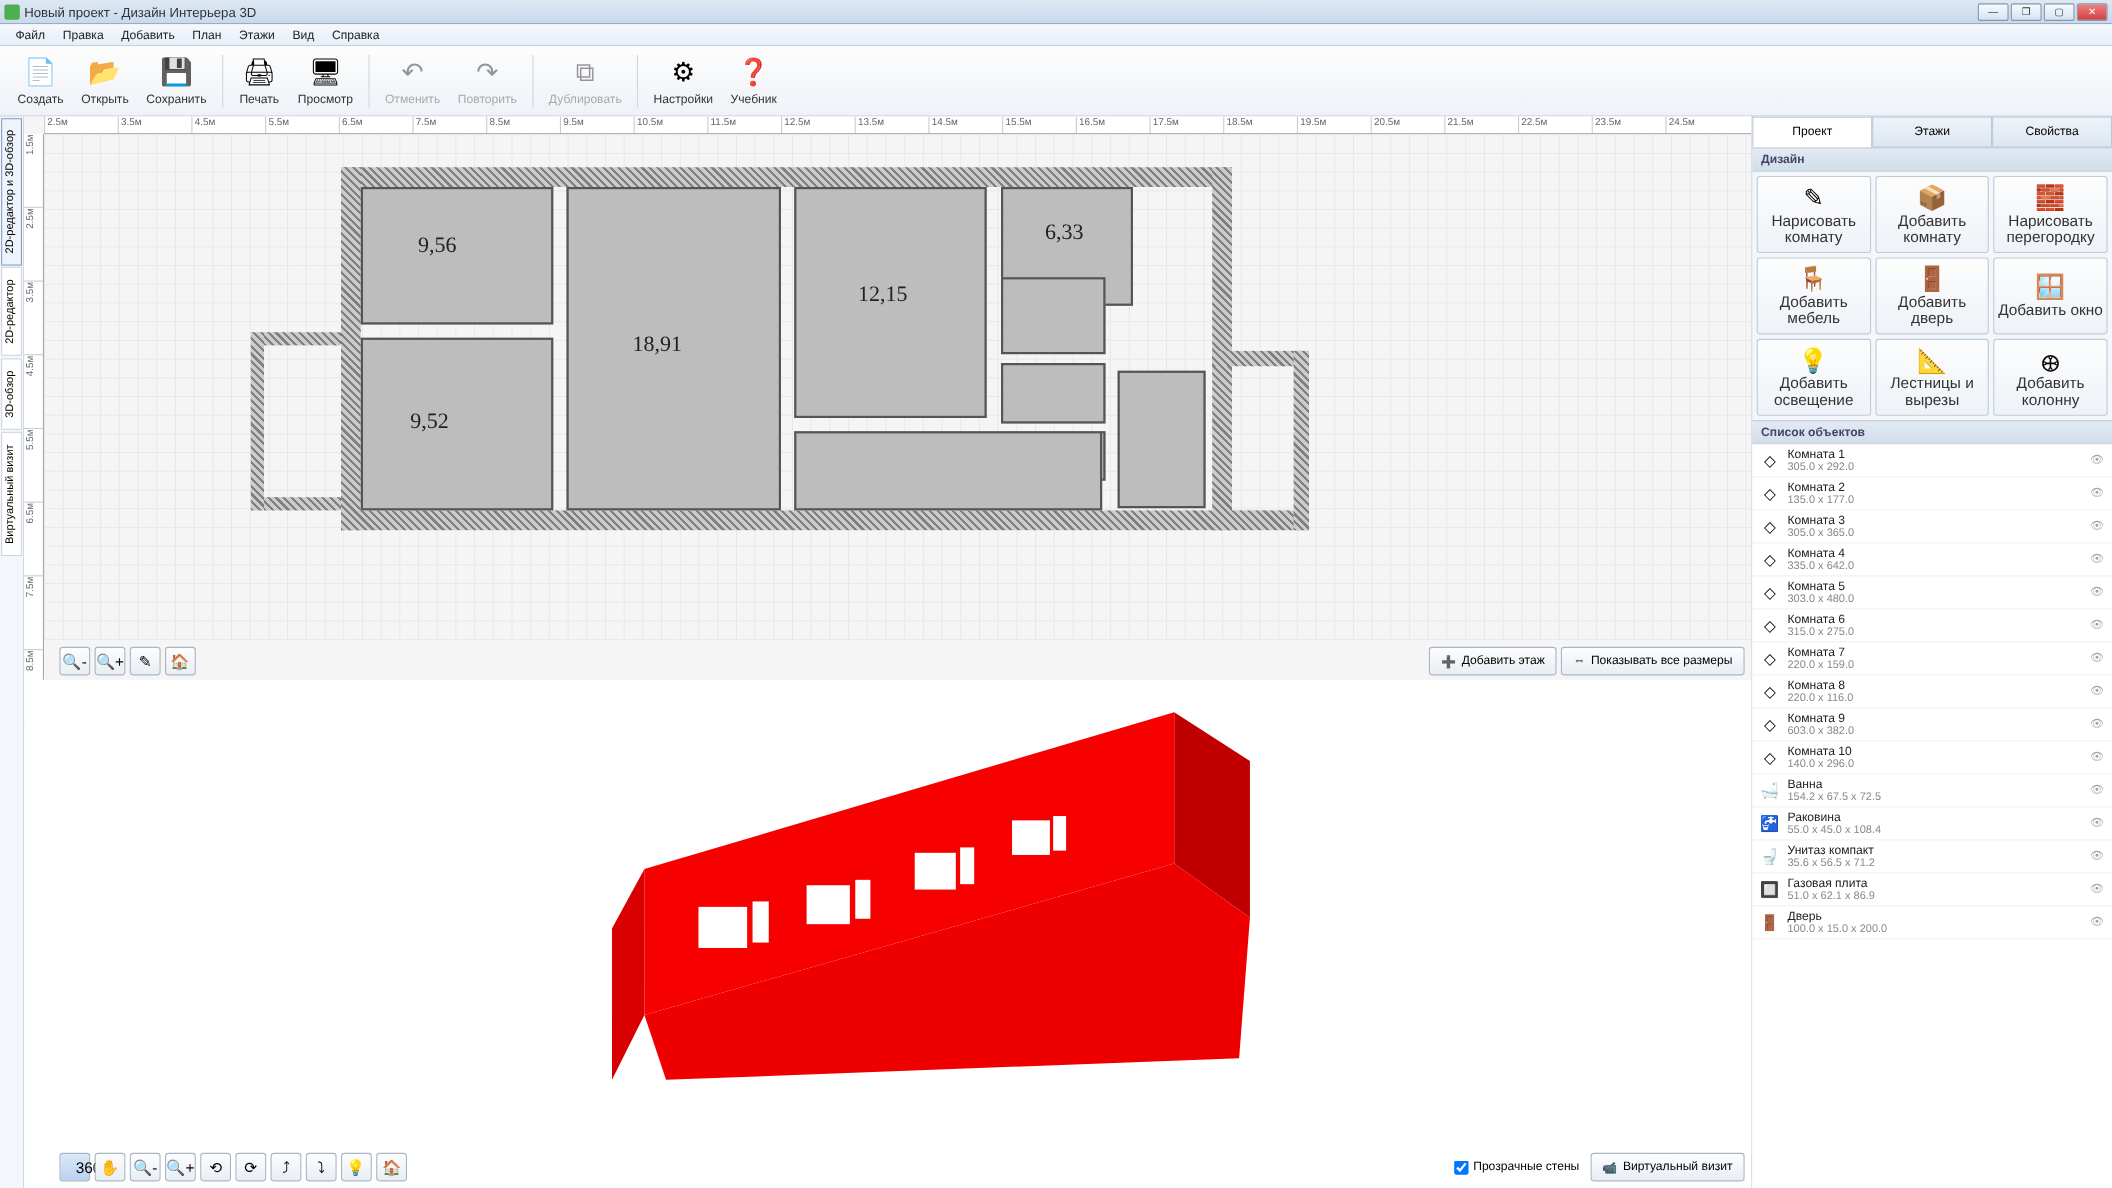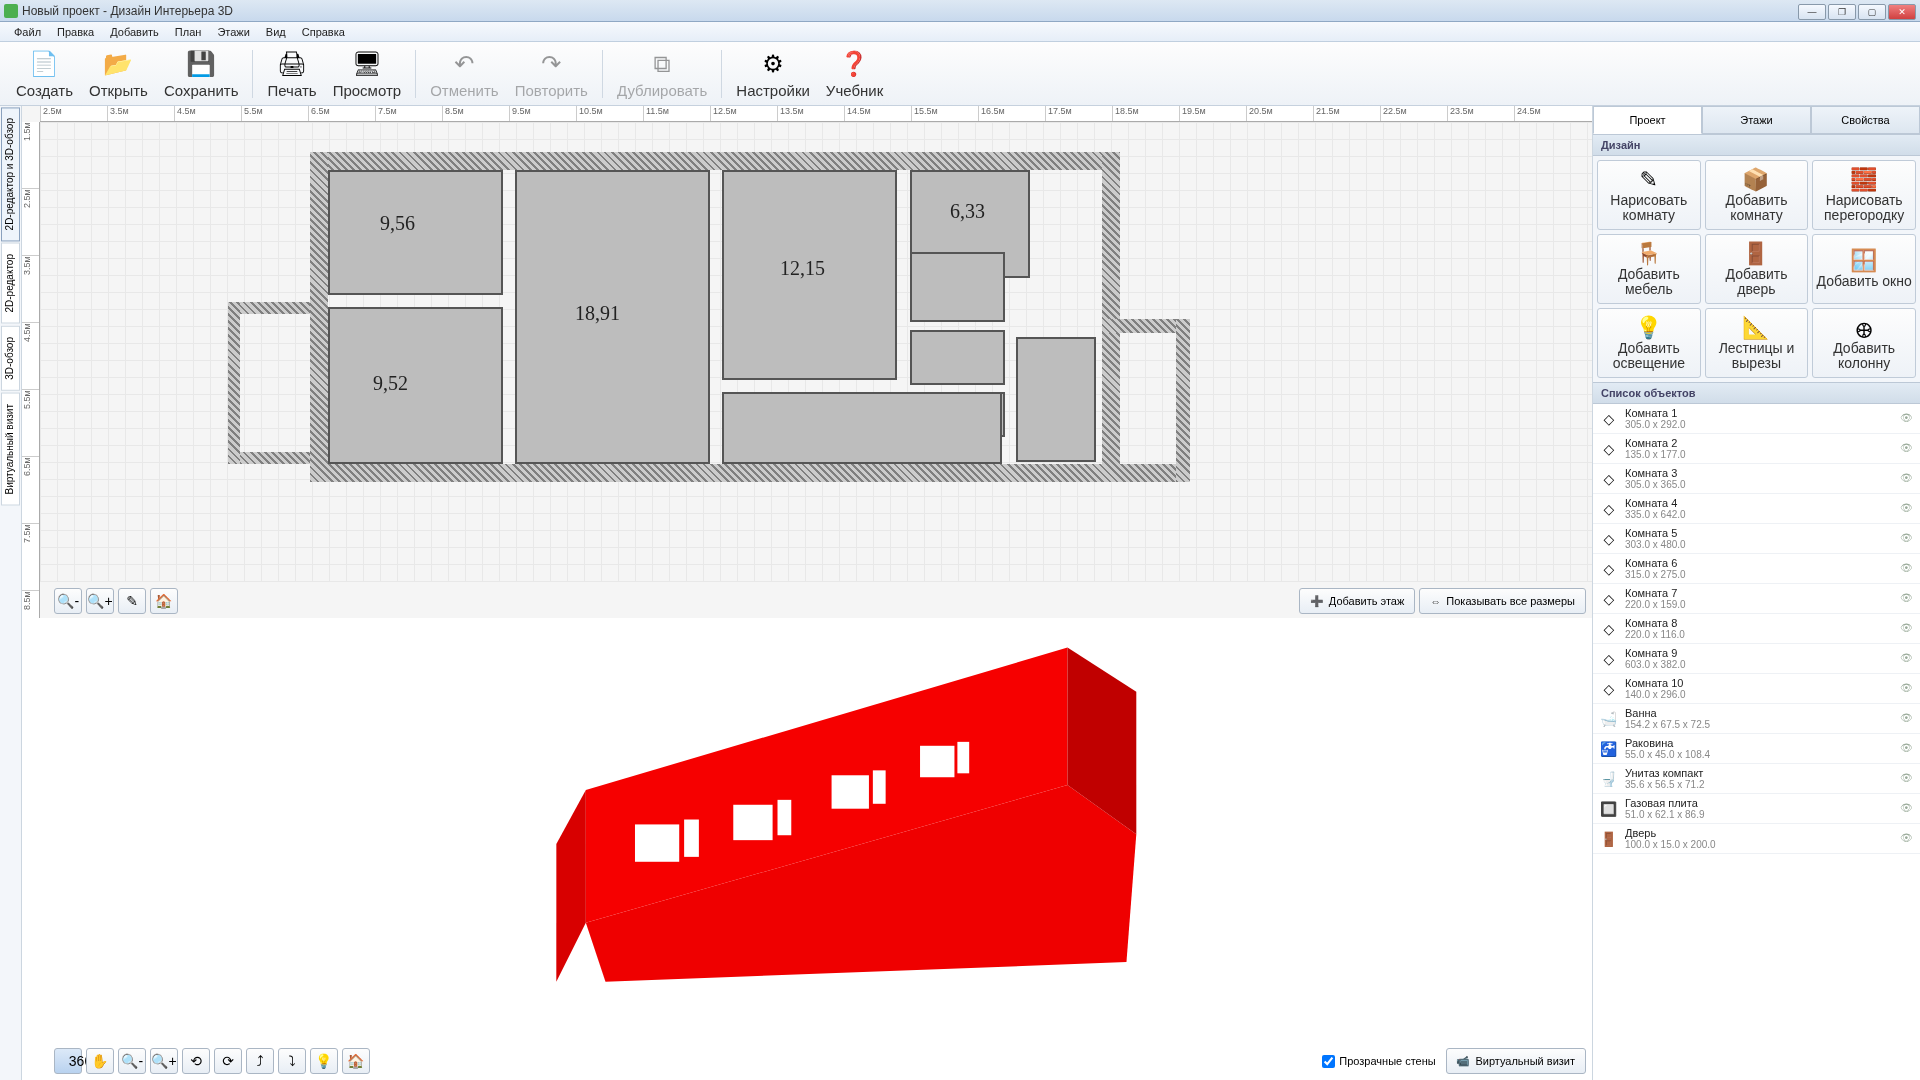--- a/index.html
+++ b/index.html
@@ -1,32 +1,32 @@
 <!DOCTYPE html>
 <html><head>
 <meta charset="utf-8">
 <style>
 * { box-sizing: border-box; margin: 0; padding: 0; font-family: Tahoma, Arial, sans-serif; }
 body { width: 1920px; height: 1080px; overflow: hidden; background: #e8e8e8; font-size: 11px; }
 
-.titlebar { height: 22px; background: linear-gradient(#dde8f3,#c8d9ed); display: flex; align-items: flex-start; padding: 4px 4px; border-bottom: 1px solid #8fa8c4; }
+.titlebar { height: 22px; background: linear-gradient(#dde8f3,#c8d9ed); display: flex; align-items: center; padding: 4px 4px; border-bottom: 1px solid #8fa8c4; }
 .titlebar .icon { width: 14px; height: 14px; background: #4caf50; border-radius: 2px; margin-right: 4px; flex-shrink:0;}
 .titlebar .title { flex: 1; color: #333; font-size: 12px; }
 .winbtns { display: flex; gap: 2px; }
 .winbtn { width: 28px; height: 16px; border: 1px solid #8899aa; background: linear-gradient(#f5f9fe,#d8e4f2); border-radius: 2px; display:flex;align-items:center;justify-content:center;font-size:9px;color:#333;}
 .winbtn.close { background: linear-gradient(#f08080,#d04040); color:#fff;}
 
 .menubar { height: 20px; background: linear-gradient(#f6f9fd,#e6eef8); display: flex; align-items: center; padding: 0 6px; border-bottom: 1px solid #c0cfdf; gap: 0; }
 .menubar span { padding: 2px 8px; cursor: default; color:#222;}
 
 .toolbar { height: 64px; background: linear-gradient(#fdfdfd,#eef2f7); display: flex; align-items: center; padding: 0 8px; border-bottom: 1px solid #c6d1de; }
 .tbtn { display: flex; flex-direction: column; align-items: center; justify-content: center; padding: 2px 8px; cursor: default; min-width:54px;}
 .tbtn.dis { opacity: 0.4; }
 .tglyph { width: 32px; height: 32px; margin-bottom: 2px; display:flex;align-items:center;justify-content:center;font-size:24px;}
-.tlabel { font-size: 15px; color: #333; text-align:center; white-space:nowrap;}
+.tlabel { font-size: 11px; color: #333; text-align:center; white-space:nowrap;}
 .tsep { width: 1px; height: 48px; background: #cfd8e2; margin: 0 6px; }
 
 .main { display: flex; height: 974px; }
 .sidetabs { width: 22px; background: #f3f6fa; border-right: 1px solid #ccd6e0; display: flex; flex-direction: column; }
 .sidetab { flex: 0 0 auto; writing-mode: vertical-rl; transform: rotate(180deg); padding: 10px 2px; border: 1px solid #ccd6e0; background: #fff; margin: 1px; font-size: 10px; text-align:center; cursor:default;}
 .sidetab.active { background: #eef4fb; border-color:#8aa1be;}
 
 .canvaswrap { flex: 1; display: flex; flex-direction: column; background: #f0f0f0; }
 .canvas2d { height: 512px; position: relative; background:#f5f5f5; }
 .ruler-h { position:absolute;top:0;left:18px;right:0;height:16px;background:#fff;border-bottom:1px solid #aaa;display:flex;font-size:9px;color:#666;}

